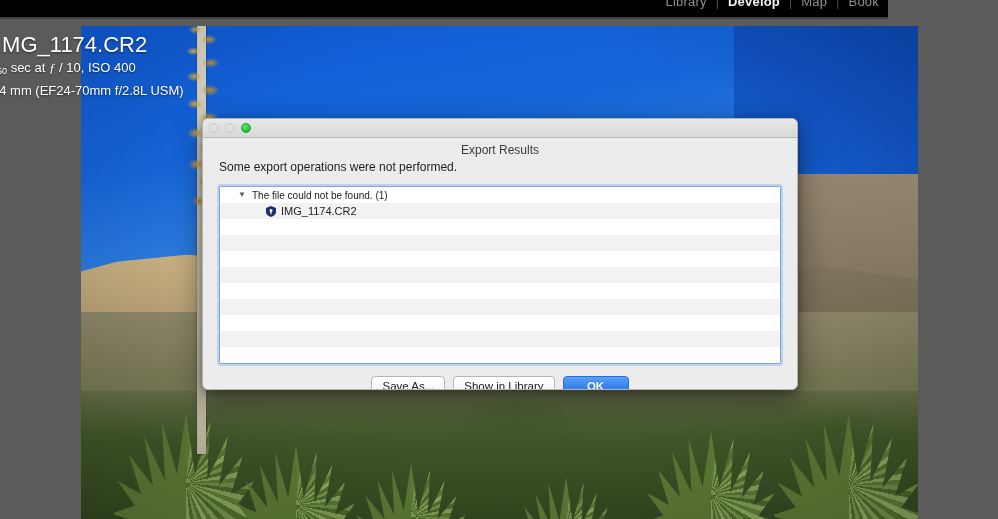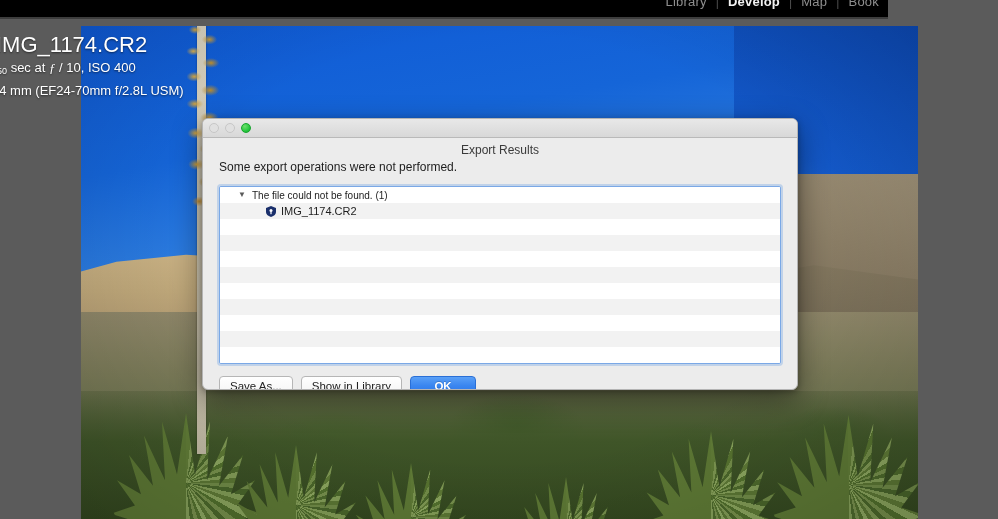--- a/index.html
+++ b/index.html
@@ -292,20 +292,21 @@
     flex: 0 0 auto;
   }
   .child-label { font-size: 11px; color: #1d1d1d; }
 
   .dialog-footer {
     flex: 0 0 auto;
     height: 44px;
     padding: 0 16px;
     display: flex;
     align-items: center;
+    justify-content: center;
   }
   .btn {
     font-family: "Liberation Sans", sans-serif;
     font-size: 11.5px;
     height: 20px;
     padding: 0 10px;
     border-radius: 4px;
     border: 1px solid #b6b6b6;
     background: linear-gradient(180deg, #ffffff 0%, #f4f4f4 100%);
     color: #222;

